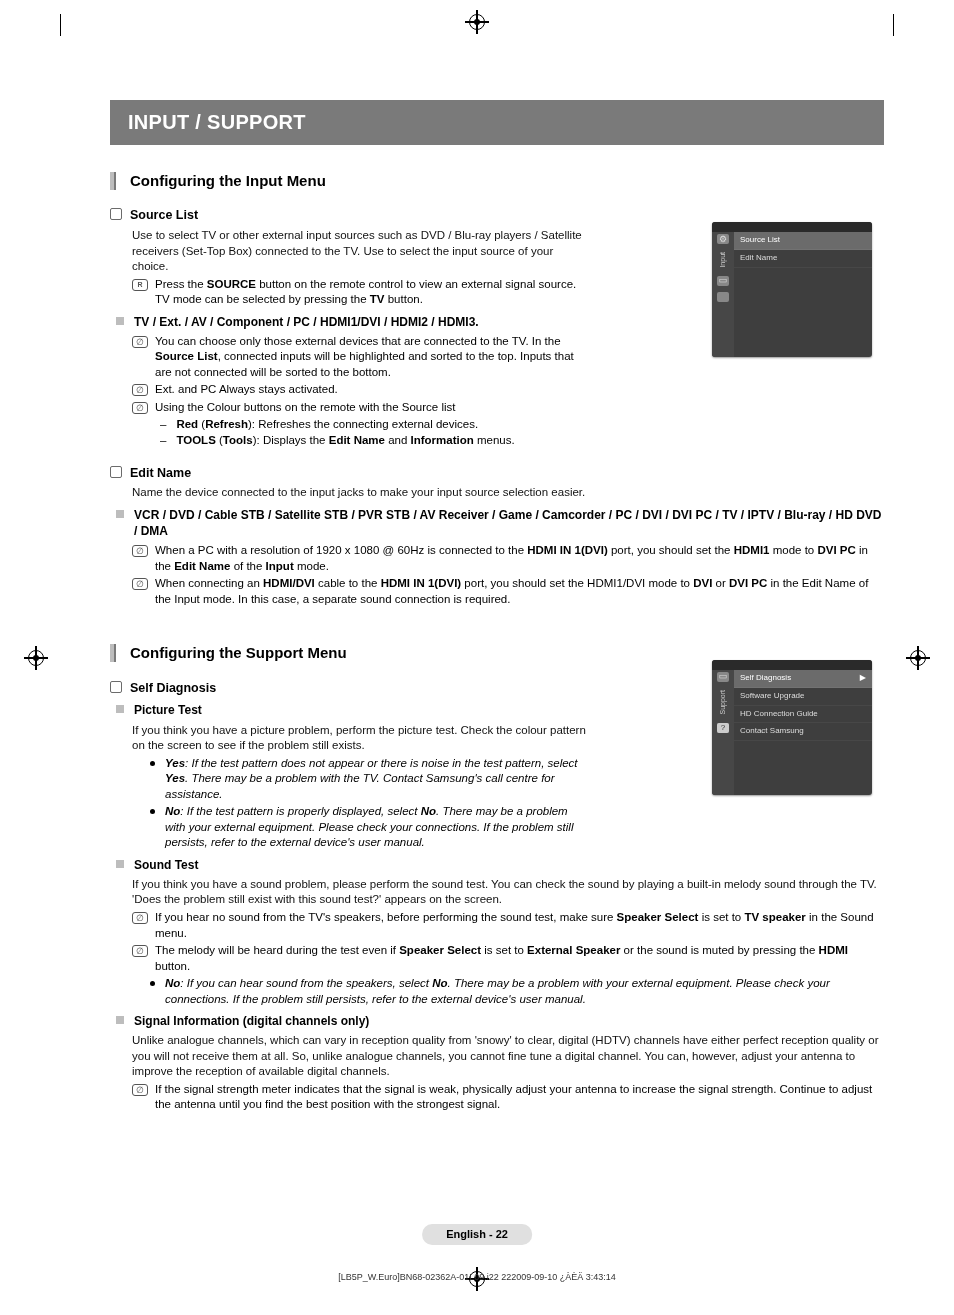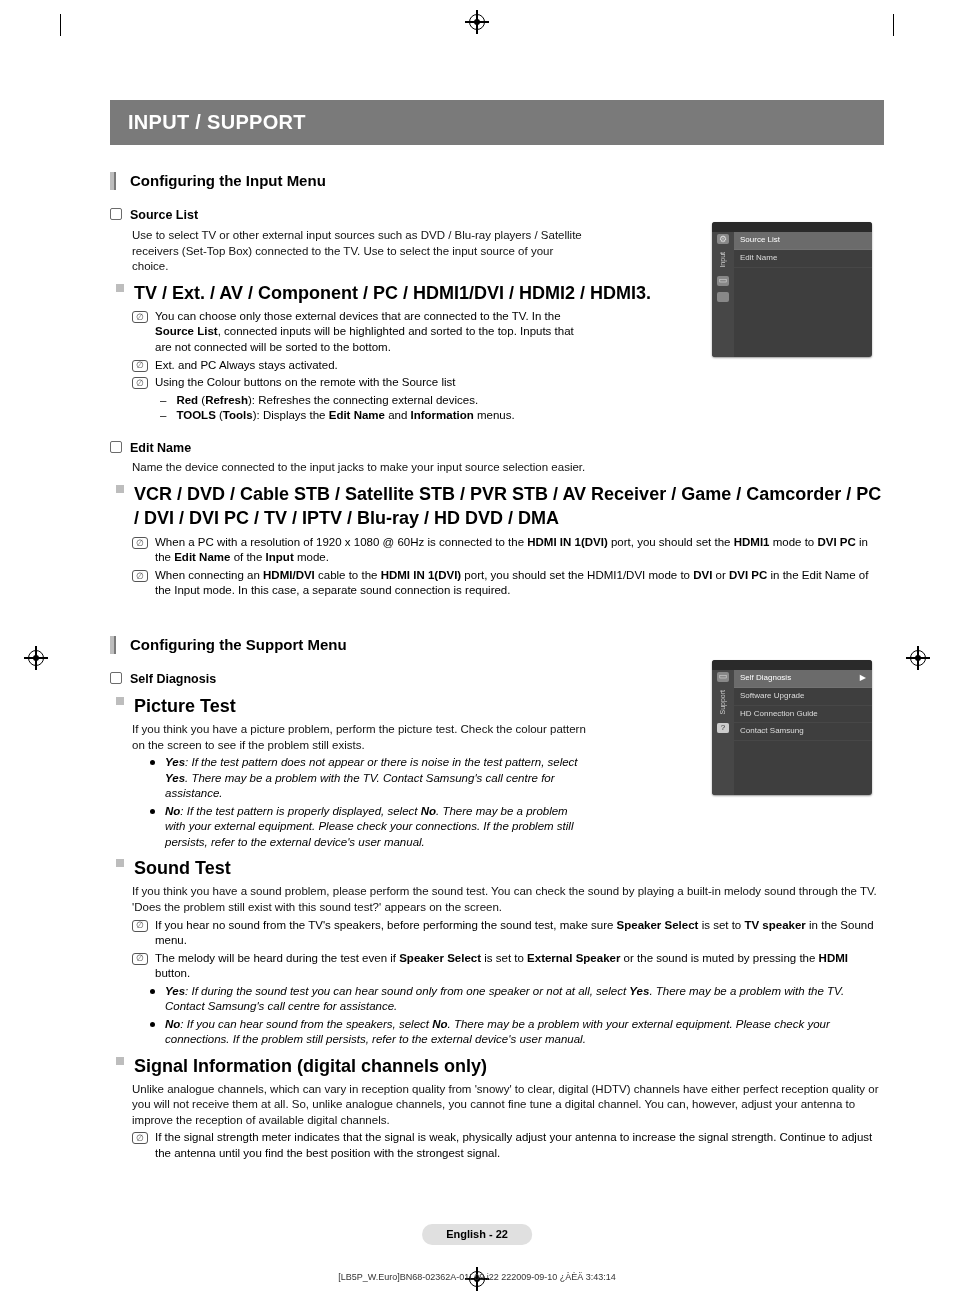--- a/index.html
+++ b/index.html
@@ -114,21 +114,21 @@
     display: flex;
     margin: 6px 0 4px 6px;
   }
   .square-item .sq {
     width: 8px; height: 8px;
     background: #bdbdbd;
     margin-right: 10px;
     margin-top: 3px;
     flex-shrink: 0;
   }
-  .square-item .sqtxt { font-weight: bold; font-size: 18px; flex: 1; }
+  .square-item .sqtxt { font-weight: bold; font-size: 12px; flex: 1; }
 
   .dash-item {
     display: flex;
     margin-left: 50px;
   }
   .dash-item .dash { margin-right: 10px; }
 
   .bullet-item {
     display: flex;
     margin: 2px 0 2px 40px;
@@ -255,20 +255,26 @@
     <div class="stripe"></div>
     <div class="htxt">Configuring the Input Menu</div>
   </div>
 
   <div class="sub-heading">
     <div class="box-icon"></div>
     <div class="stxt">Source List</div>
   </div>
   <div class="content-col">
     <div class="body-text">Use to select TV or other external input sources such as DVD / Blu-ray players / Satellite receivers (Set-Top Box) connected to the TV. Use to select the input source of your choice.</div>
+    <div class="note-row">
+      <div class="note-icon remote"></div>
+      <div class="ntxt">
+        <span>Press the </span><b>SOURCE</b><span> button on the remote control to view an external signal source. TV mode can be selected by pressing the </span><b>TV</b><span> button.</span>
+      </div>
+    </div>
   </div>
 
   <div class="square-item">
     <div class="sq"></div>
     <div class="sqtxt">TV / Ext. / AV / Component / PC / HDMI1/DVI / HDMI2 / HDMI3.</div>
   </div>
 
   <div class="content-col">
     <div class="note-row">
       <div class="note-icon zslash"></div>
@@ -353,24 +359,20 @@
     <div class="note-icon zslash"></div>
     <div class="ntxt">
       <span>If you hear no sound from the TV's speakers, before performing the sound test, make sure </span><b>Speaker Select</b><span> is set to </span><b>TV speaker</b><span> in the Sound menu.</span>
     </div>
   </div>
   <div class="note-row">
     <div class="note-icon zslash"></div>
     <div class="ntxt">
       <span>The melody will be heard during the test even if </span><b>Speaker Select</b><span> is set to </span><b>External Speaker</b><span> or the sound is muted by pressing the </span><b>HDMI</b><span> button.</span>
     </div>
-  </div>
-  <div class="bullet-item">
-    <div class="dot"></div>
-    <div><b>Yes</b><span>: If during the sound test you can hear sound only from one speaker or not at all, select </span><b>Yes</b><span>. There may be a problem with the TV. Contact Samsung's call centre for assistance.</span></div>
   </div>
   <div class="bullet-item">
     <div class="dot"></div>
     <div><b>No</b><span>: If you can hear sound from the speakers, select </span><b>No</b><span>. There may be a problem with your external equipment. Please check your connections. If the problem still persists, refer to the external device's user manual.</span></div>
   </div>
 
   <div class="square-item">
     <div class="sq"></div>
     <div class="sqtxt">Signal Information (digital channels only)</div>
   </div>

